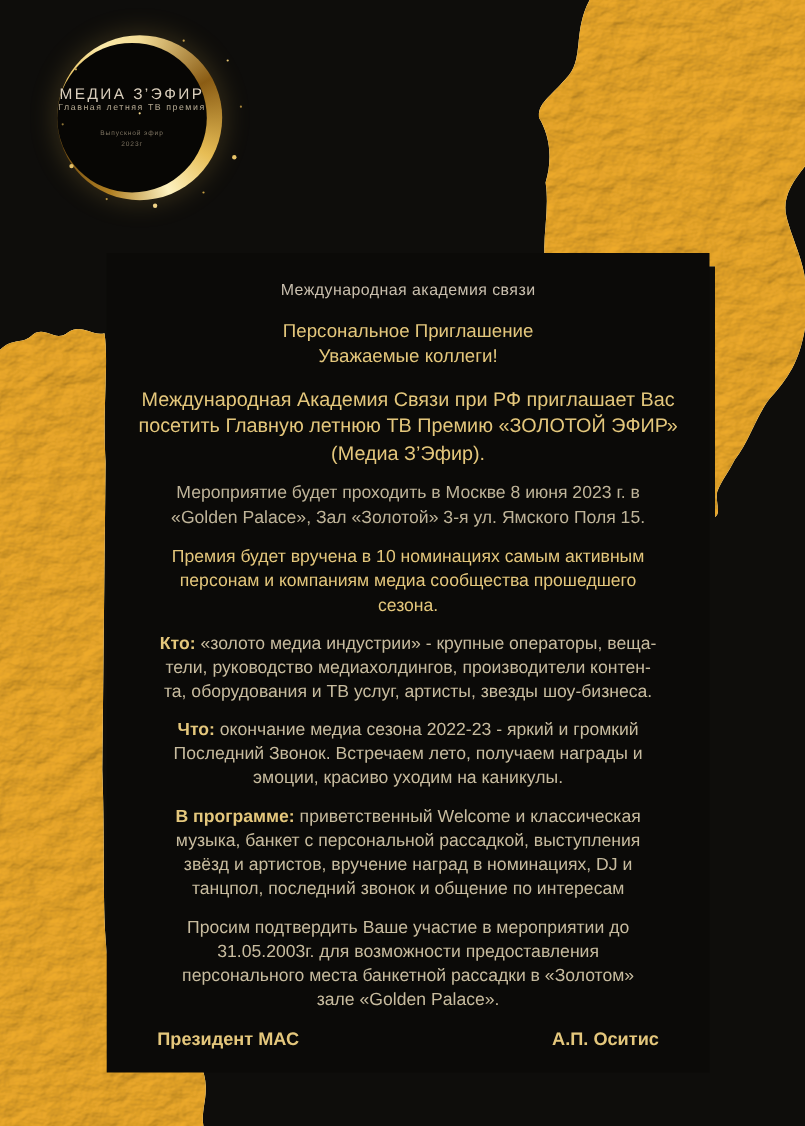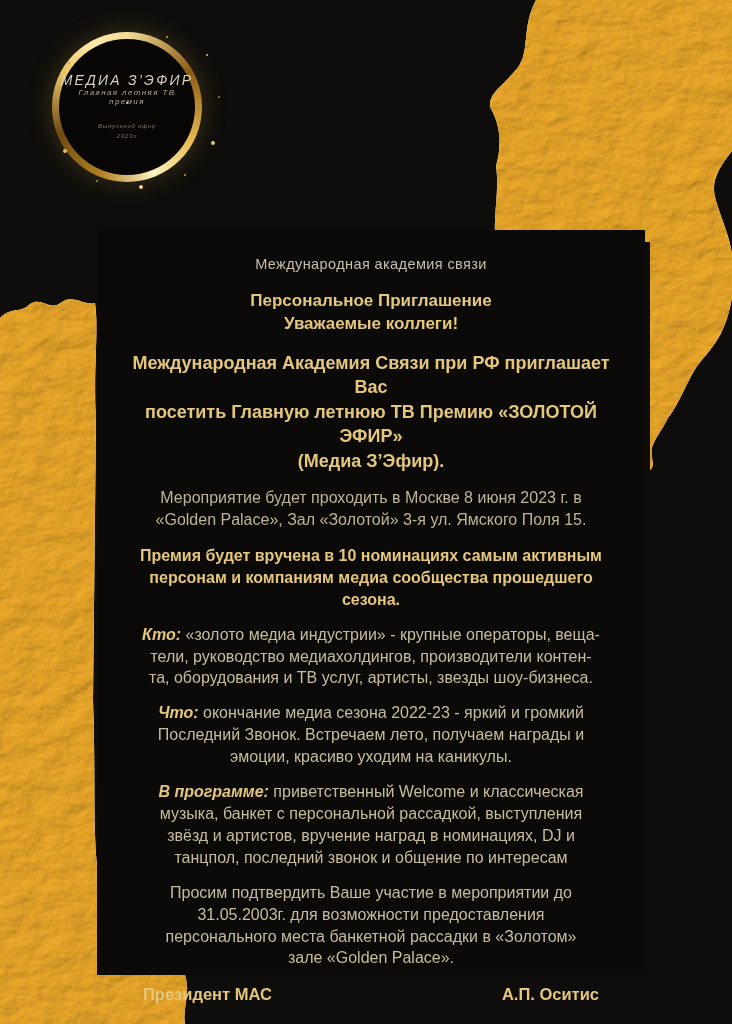--- a/index.html
+++ b/index.html
@@ -10,23 +10,22 @@
   }
   .foil-svg{position:absolute;left:0;top:0;width:732px;height:1024px;}
 
   
   .logo{position:absolute;left:52px;top:32px;width:150px;height:150px;}
   .logo-ring{
     width:150px;height:150px;border-radius:50%;
     background:conic-gradient(from 0deg,
       #f3dc96,#8a5c14 17%,#e7bd55 33%,#fdf2c0 44%,
       #b07f22 56%,#6e4a10 69%,#ecc664 83%,#fbe9a8 92%,#f3dc96);
-    display:flex;align-items:center;justify-content:center;
+    display:flex;align-items:center;justify-content:flex-start;
     box-shadow:0 0 26px rgba(233,190,80,.22);
-    font-style:italic;
   }
   .logo-inner{
     width:136px;height:136px;border-radius:50%;background:#070604;
     display:flex;flex-direction:column;align-items:center;justify-content:center;
     text-align:center;
   }
   .logo-title{color:#d9cebc;font-size:14px;letter-spacing:2.2px;font-weight:400;}
   .logo-subtitle{color:#b5a992;font-size:8px;letter-spacing:1.4px;margin-top:0;}
   .logo-note{color:#7d7361;font-size:6px;letter-spacing:.8px;line-height:1.6;margin-top:16px;white-space:pre-line;}
   .sparkles{position:absolute;left:74px;top:70px;width:2px;height:2px;border-radius:50%;background:#f2d88e;
@@ -43,29 +42,29 @@
     position:absolute;left:97px;top:230px;width:548px;height:745px;
     background:linear-gradient(100deg,#c58f35,#f2d98e 18%,#6b4312 46%,#e7c977 76%,#9a6b1f);
     box-sizing:border-box;
   }
   .card-inner{
     width:100%;height:100%;background:#0b0a08;box-sizing:border-box;
     padding:26px 18px 0 18px;text-align:center;
   }
   .card-inner p{margin:0;white-space:pre-line;}
   .org{color:#c9bfae;font-size:14.5px;letter-spacing:.4px;}
-  .gold-bold{color:#e4c77c;font-weight:bold;}
+  .gold-bold{color:#e4c77c;font-weight:normal;}
   .heading{font-size:17px;line-height:1.38;margin-top:17px !important;}
   .intro{font-size:18px;line-height:1.36;margin-top:15px !important;}
   .body-reg{color:#bfb499;font-size:16px;line-height:1.38;}
   .venue{margin-top:14px !important;text-align:center;}
   .time{font-size:16.5px;margin-top:15px !important;}
   .award{font-size:16px;line-height:1.36;margin-top:14px !important;}
   .mixed{color:#c8bc9f;font-size:16px;line-height:1.37;margin-top:13px !important;}
-  .mixed .lead{color:#e4c77c;font-weight:bold;font-style:italic;}
+  .mixed .lead{color:#e4c77c;font-weight:bold;}
   .rsvp{margin-top:13px !important;line-height:1.37;}
   .signatures{
     display:flex;justify-content:space-between;align-items:center;
     margin-top:16px;padding:0 28px;
     color:#e4c77c;font-weight:bold;font-size:16.5px;
   }
 </style>
 </head>
 <body>
 

